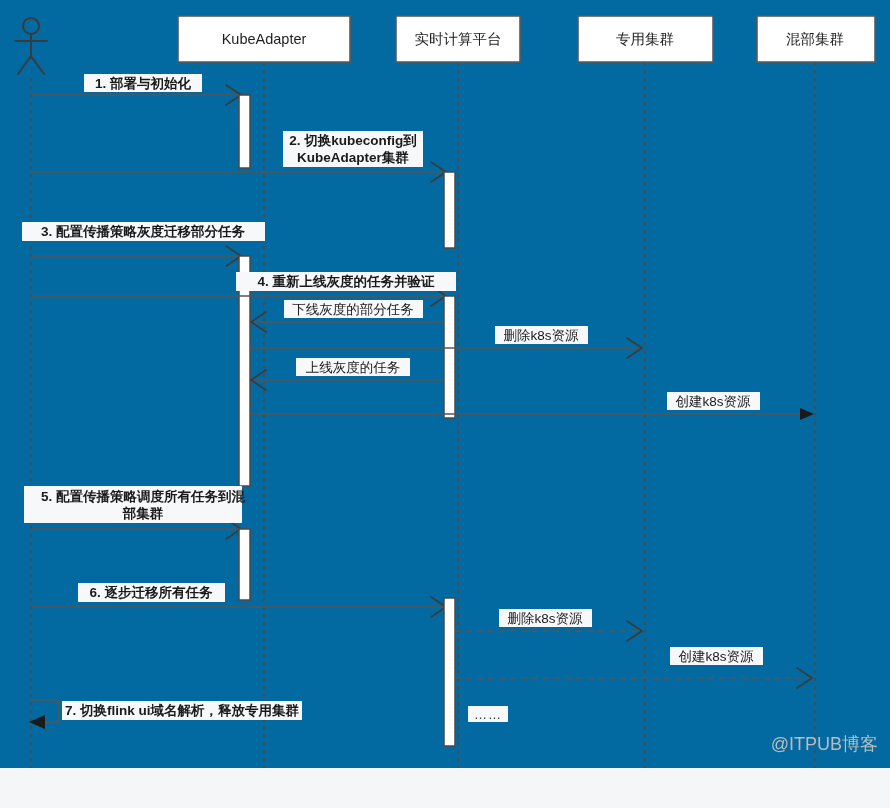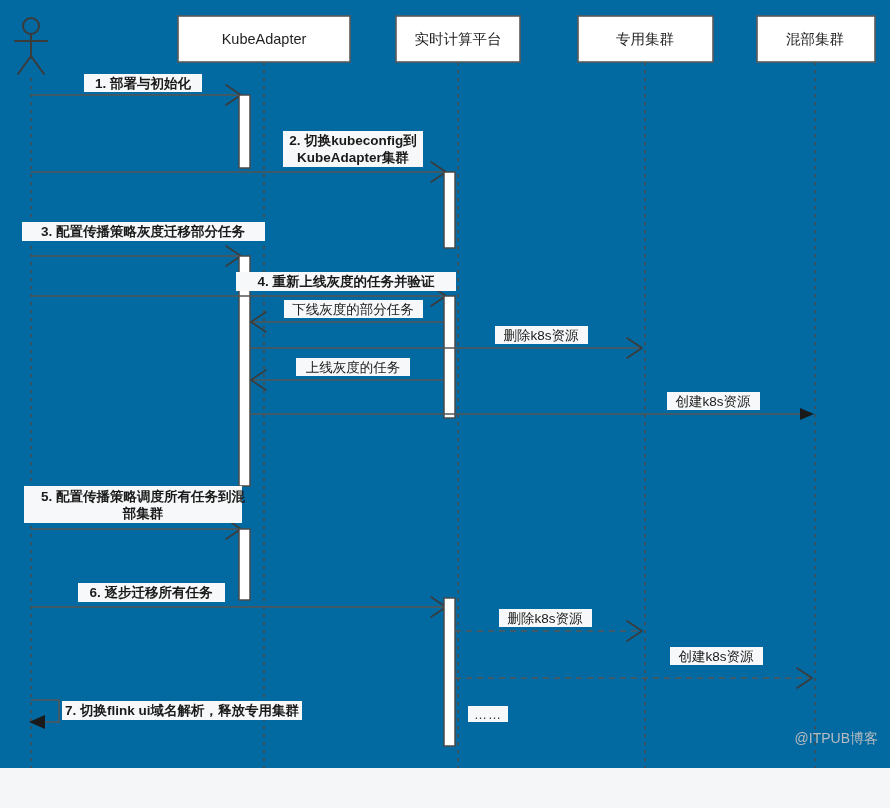--- a/index.html
+++ b/index.html
@@ -82,22 +82,22 @@
   }
   .ellipsis-text {
     font-size: 13px;
     fill: #3a3a3a;
     text-anchor: middle;
     letter-spacing: 1px;
   }
   .watermark {
     position: absolute;
     right: 12px;
-    bottom: 20px;
-    font-size: 14px;
+    bottom: 12px;
+    font-size: 18px;
     color: #b9bcc0;
     font-family: "Liberation Sans", "DejaVu Sans", sans-serif;
     user-select: none;
   }
 </style>
 </head>
 <body>
 
 <div id="stage">
 

